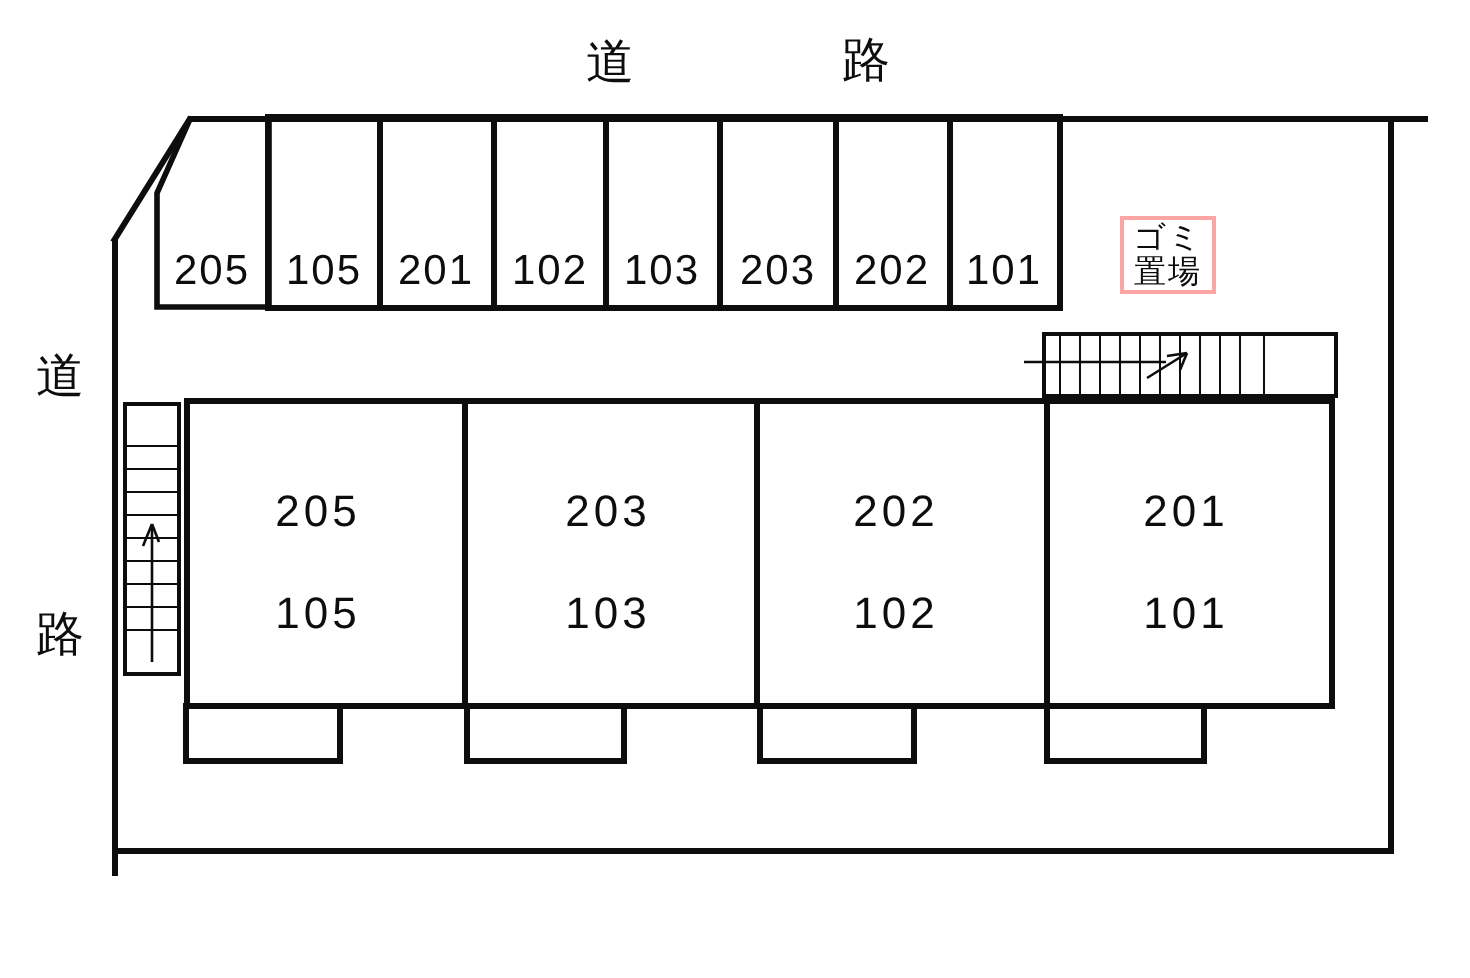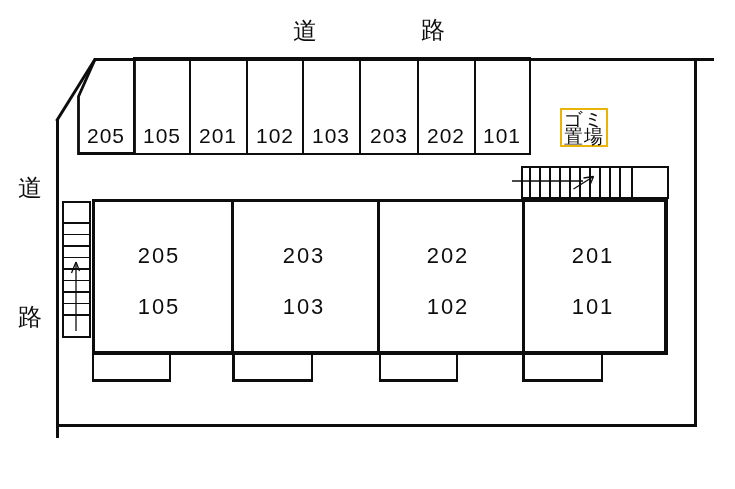--- a/index.html
+++ b/index.html
@@ -18,25 +18,25 @@
     white-space:nowrap;
     color:#0d0d0d;
     user-select:none;
   }
   .road-lbl{font-size:24px;letter-spacing:0;}
   .park-lbl{font-size:21px;letter-spacing:1px;}
   .unit-lbl{font-size:22px;letter-spacing:2px;}
   .garbage-box{
     position:absolute;
     left:560px;top:108px;width:48px;height:39px;
-    border:2px solid #eab308;
+    border:2px solid #fca5a5;
     box-sizing:border-box;
     display:flex;flex-direction:column;
     align-items:center;justify-content:center;
-    font-size:19px;line-height:17px;
+    font-size:16px;line-height:17px;
     letter-spacing:1px;
   }
 </style>
 </head>
 <body>
 
 <div class="canvas">
 
   <svg class="plan-svg" viewBox="0 0 735 489" xmlns="http://www.w3.org/2000/svg" fill="none" stroke="#0d0d0d">
 

